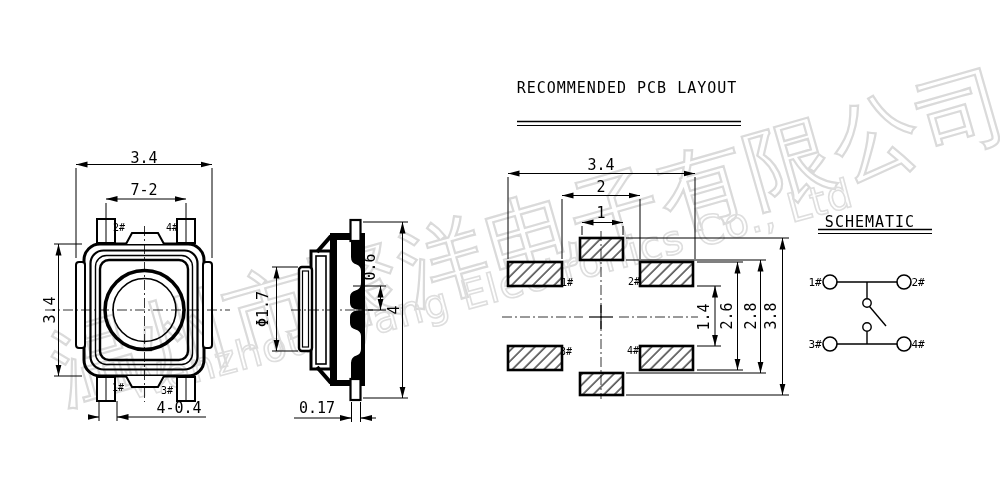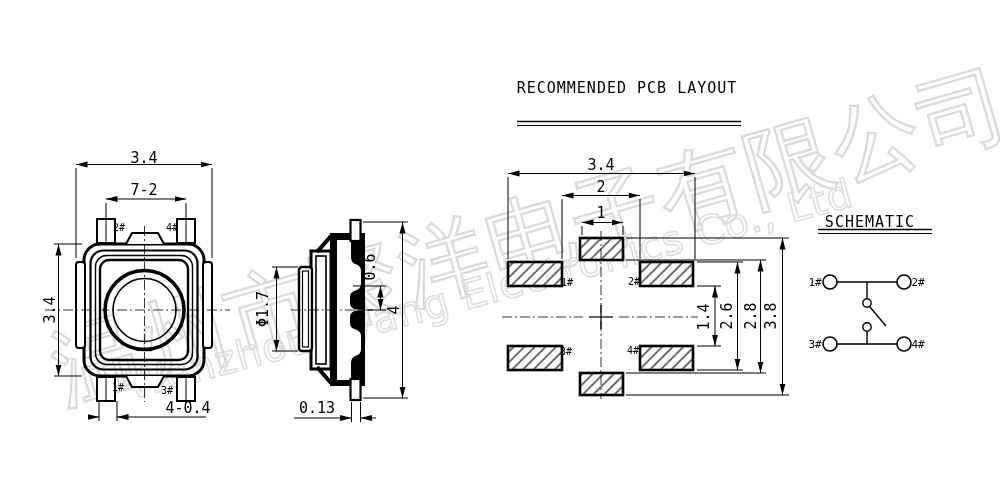--- a/index.html
+++ b/index.html
@@ -217,30 +217,30 @@
         <line x1="867" y1="331.5" x2="867" y2="344"></line>
       </g>
       <circle cx="867" cy="303" r="4.2" stroke-width="1.4" fill="#fff"></circle>
       <circle cx="867" cy="327" r="4.2" stroke-width="1.4" fill="#fff"></circle>
     </g>
   </svg>
 
   <span class="t" style="left:144px;top:158px">3.4</span>
   <span class="t" style="left:144px;top:190px">7-2</span>
   <span class="t v" style="left:50px;top:310px">3.4</span>
-  <span class="t" style="left:188px;top:408px">4-0.4</span>
+  <span class="t" style="left:179px;top:408px">4-0.4</span>
   <span class="t small" style="left:119px;top:228px">2#</span>
   <span class="t small" style="left:172px;top:228px">4#</span>
   <span class="t small" style="left:118px;top:388px">1#</span>
   <span class="t small" style="left:167px;top:391px">3#</span>
 
   <span class="t v" style="left:263px;top:309px">Φ1.7</span>
   <span class="t v" style="left:370px;top:267px">0.6</span>
   <span class="t v" style="left:394px;top:310px">4</span>
-  <span class="t" style="left:317px;top:408px">0.13</span>
+  <span class="t" style="left:317px;top:408px">0.17</span>
 
   <span class="t title" style="left:627px;top:88px">RECOMMENDED PCB LAYOUT</span>
   <span class="t" style="left:601px;top:165px">3.4</span>
   <span class="t" style="left:601px;top:187px">2</span>
   <span class="t" style="left:601px;top:213px">1</span>
   <span class="t v" style="left:704px;top:317px">1.4</span>
   <span class="t v" style="left:727px;top:316px">2.6</span>
   <span class="t v" style="left:751px;top:316px">2.8</span>
   <span class="t v" style="left:771px;top:316px">3.8</span>
   <span class="t small" style="left:567px;top:283px">1#</span>

